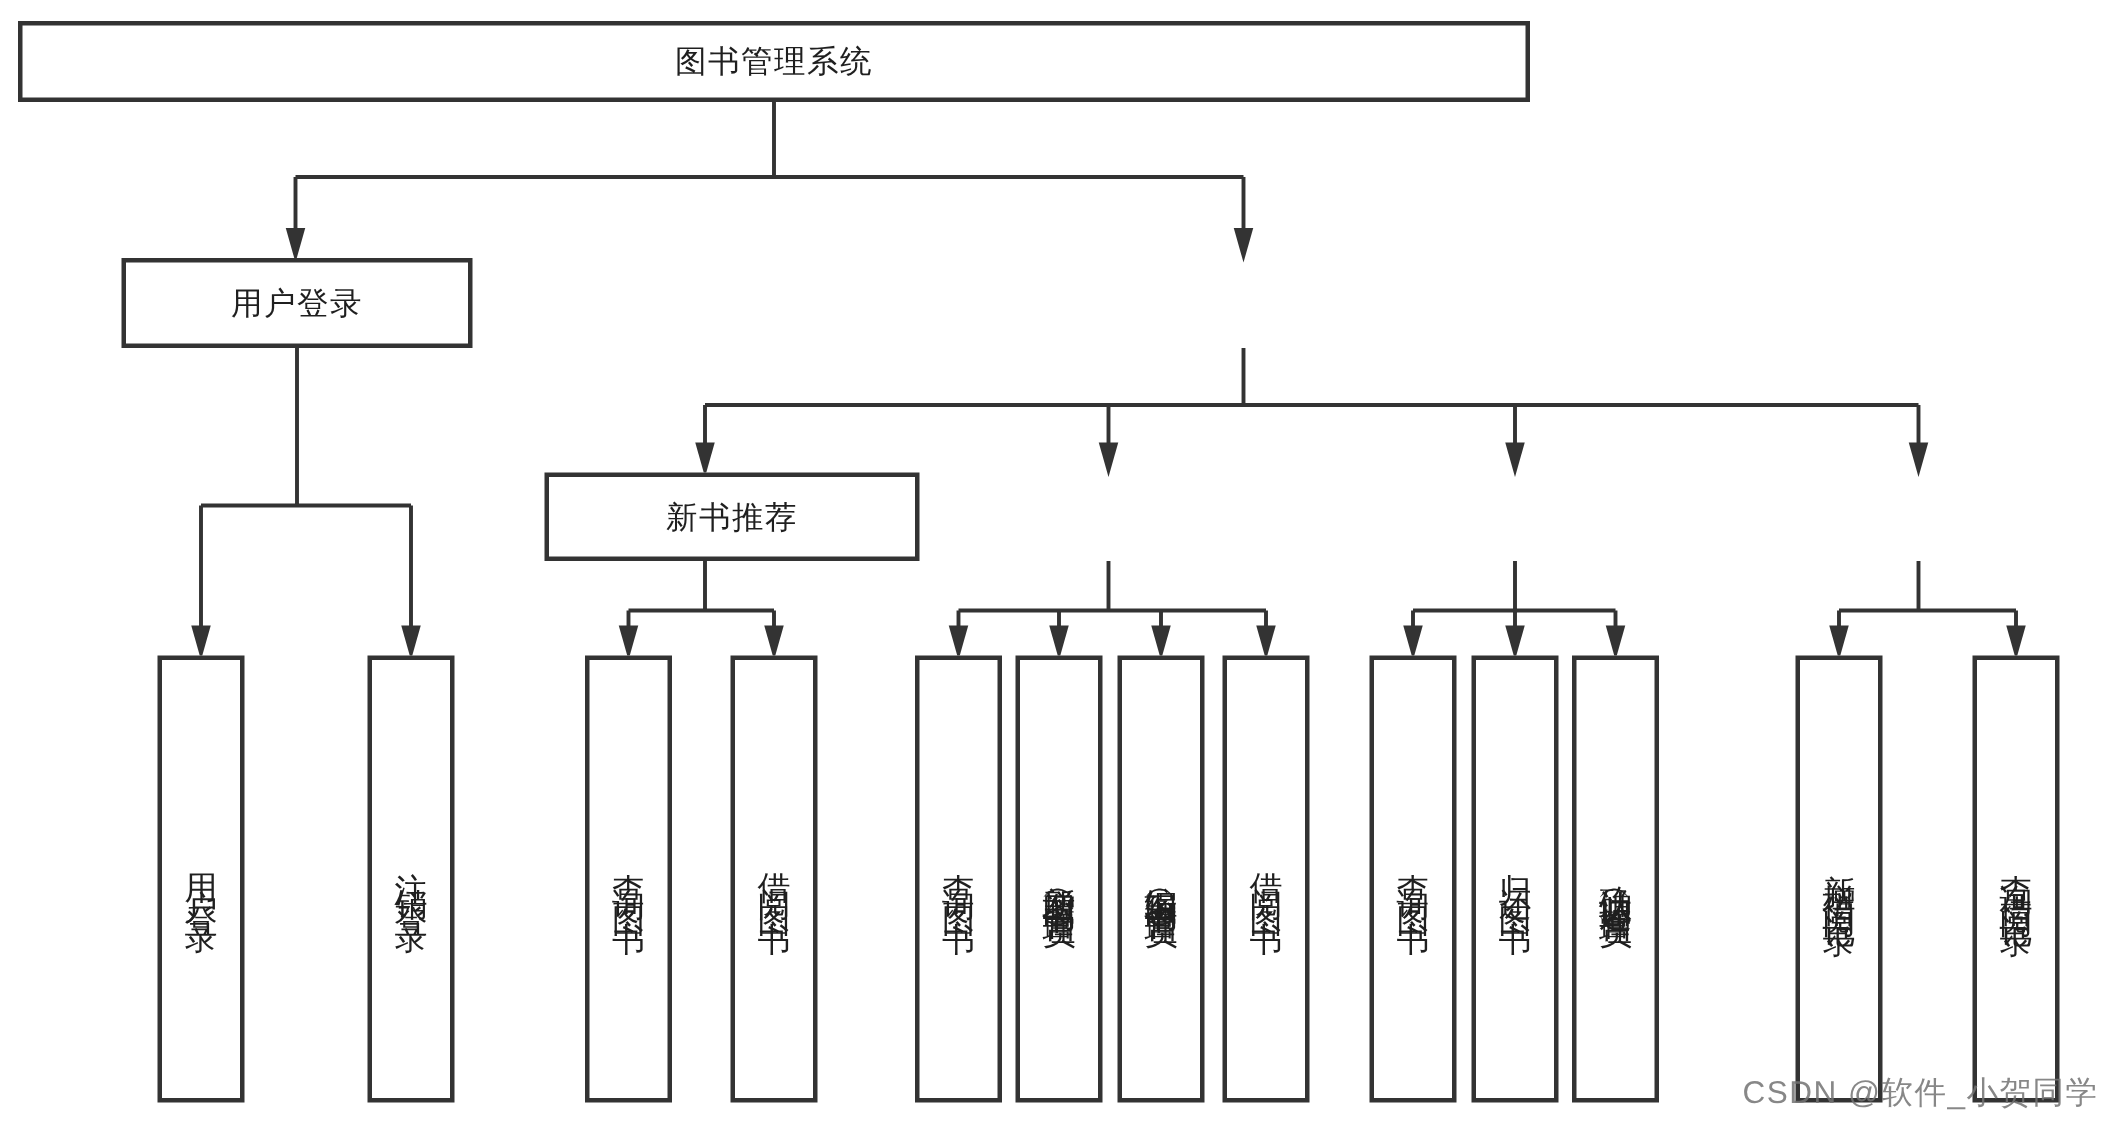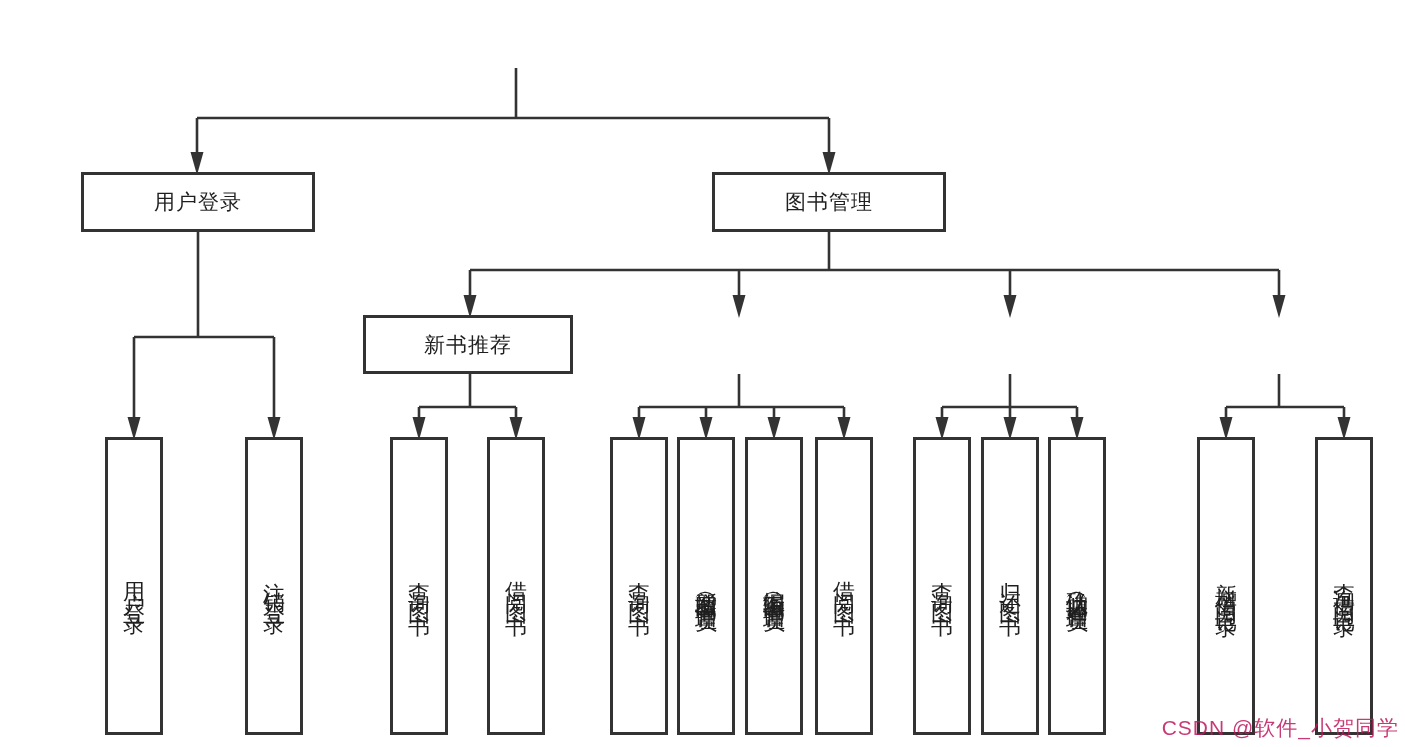--- a/index.html
+++ b/index.html
@@ -4,27 +4,27 @@
 <style>
   html,body{margin:0;padding:0;background:#ffffff;}
   .canvas{position:relative;width:1405px;height:747px;background:#ffffff;overflow:hidden;
           font-family:"Liberation Sans","DejaVu Sans",sans-serif;}
   .wires{position:absolute;left:0;top:0;width:1405px;height:747px;}
   .box{position:absolute;background:#ffffff;border:3px solid #333333;box-sizing:border-box;
        display:flex;align-items:center;justify-content:center;color:#1f1f1f;}
   .h{font-size:21px;letter-spacing:1px;}
   .root{left:12px;top:14px;width:1008px;height:54px;}
   .l2{top:172px;width:234px;height:60px;}
-  .l3{top:315px;width:210px;height:59px;font-family:Liberation Serif, serif;}
+  .l3{top:315px;width:250px;height:59px;font-family:Liberation Serif, serif;}
   .leaf{top:437px;width:58px;height:298px;}
   .leaf span{writing-mode:vertical-rl;text-orientation:mixed;font-size:22px;color:#1f1f1f;}
   .sp-wide{letter-spacing:11px;}
   .sp-mid{letter-spacing:7px;}
   .sp-tight{letter-spacing:3px;}
-  .watermark{position:absolute;top:714px;right:6px;font-size:21px;color:#be185d;opacity:.85;
+  .watermark{position:absolute;top:714px;right:6px;font-size:21px;color:#737373;opacity:.85;
              letter-spacing:1px;white-space:nowrap;}
 </style>
 </head>
 <body>
 
 <div class="canvas">
 
   <svg class="wires" viewBox="0 0 1405 747" xmlns="http://www.w3.org/2000/svg">
     <g stroke="#333333" stroke-width="2.6" fill="none">
 
@@ -61,26 +61,26 @@
       <polygon points="767.5,417 780.5,417 774,440"></polygon>
       <polygon points="837.5,417 850.5,417 844,440"></polygon>
       <polygon points="935.5,417 948.5,417 942,440"></polygon>
       <polygon points="1003.5,417 1016.5,417 1010,440"></polygon>
       <polygon points="1070.5,417 1083.5,417 1077,440"></polygon>
       <polygon points="1219.5,417 1232.5,417 1226,440"></polygon>
       <polygon points="1337.5,417 1350.5,417 1344,440"></polygon>
     </g>
   </svg>
 
+  <div class="box root h">
+    <span>图书管理系统</span>
+  </div>
 
   <div class="box l2 h" style="left:81px">
     <span>用户登录</span>
-  </div>
-  <div class="box l2 h" style="left:712px">
-    <span>图书管理</span>
   </div>
 
   <div class="box l3 h" style="left:363px">
     <span>新书推荐</span>
   </div>
 
   <div class="box leaf" style="left:105px">
     <span class="sp-wide">用户登录</span>
   </div>
   <div class="box leaf" style="left:245px">

